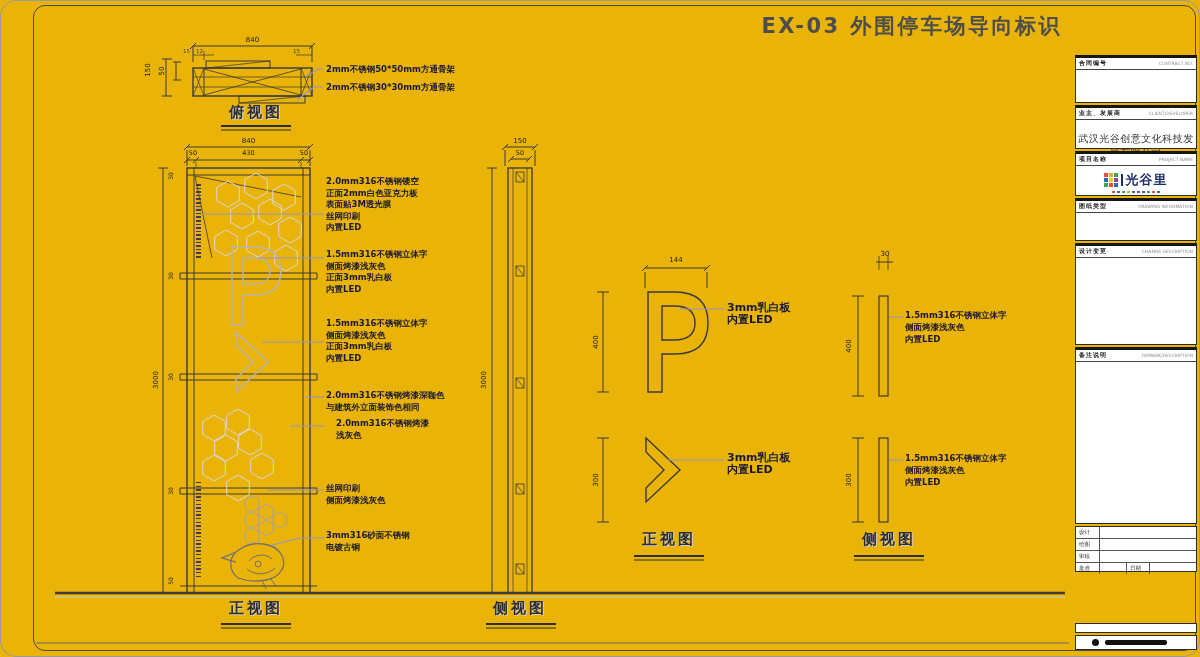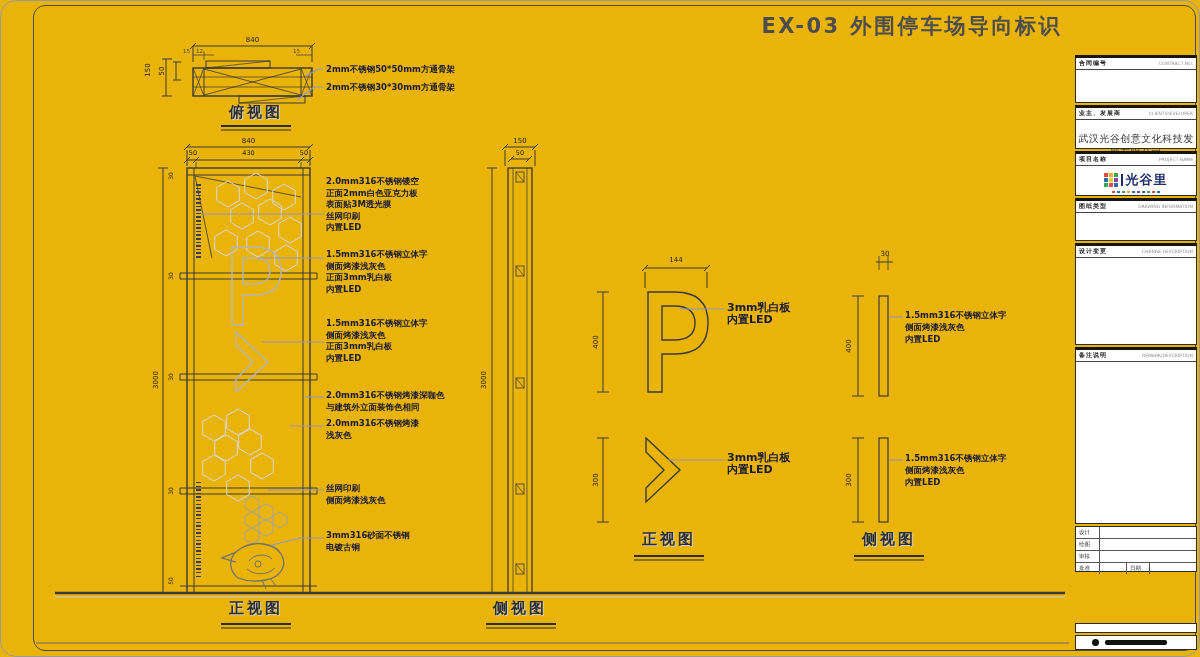--- a/index.html
+++ b/index.html
@@ -321,21 +321,21 @@
   <div class="ann" style="left:326px;top:318px;">
     <span>1.5mm316不锈钢立体字</span>
     <span>侧面烤漆浅灰色</span>
     <span>正面3mm乳白板</span>
     <span>内置LED</span>
   </div>
   <div class="ann" style="left:326px;top:390px;">
     <span>2.0mm316不锈钢烤漆深咖色</span>
     <span>与建筑外立面装饰色相同</span>
   </div>
-  <div class="ann" style="left:326px;top:418px;">
+  <div class="ann" style="left:336px;top:418px;">
     <span>2.0mm316不锈钢烤漆</span>
     <span>浅灰色</span>
   </div>
   <div class="ann" style="left:326px;top:483px;">
     <span>丝网印刷</span>
     <span>侧面烤漆浅灰色</span>
   </div>
   <div class="ann" style="left:326px;top:530px;">
     <span>3mm316砂面不锈钢</span>
     <span>电镀古铜</span>

